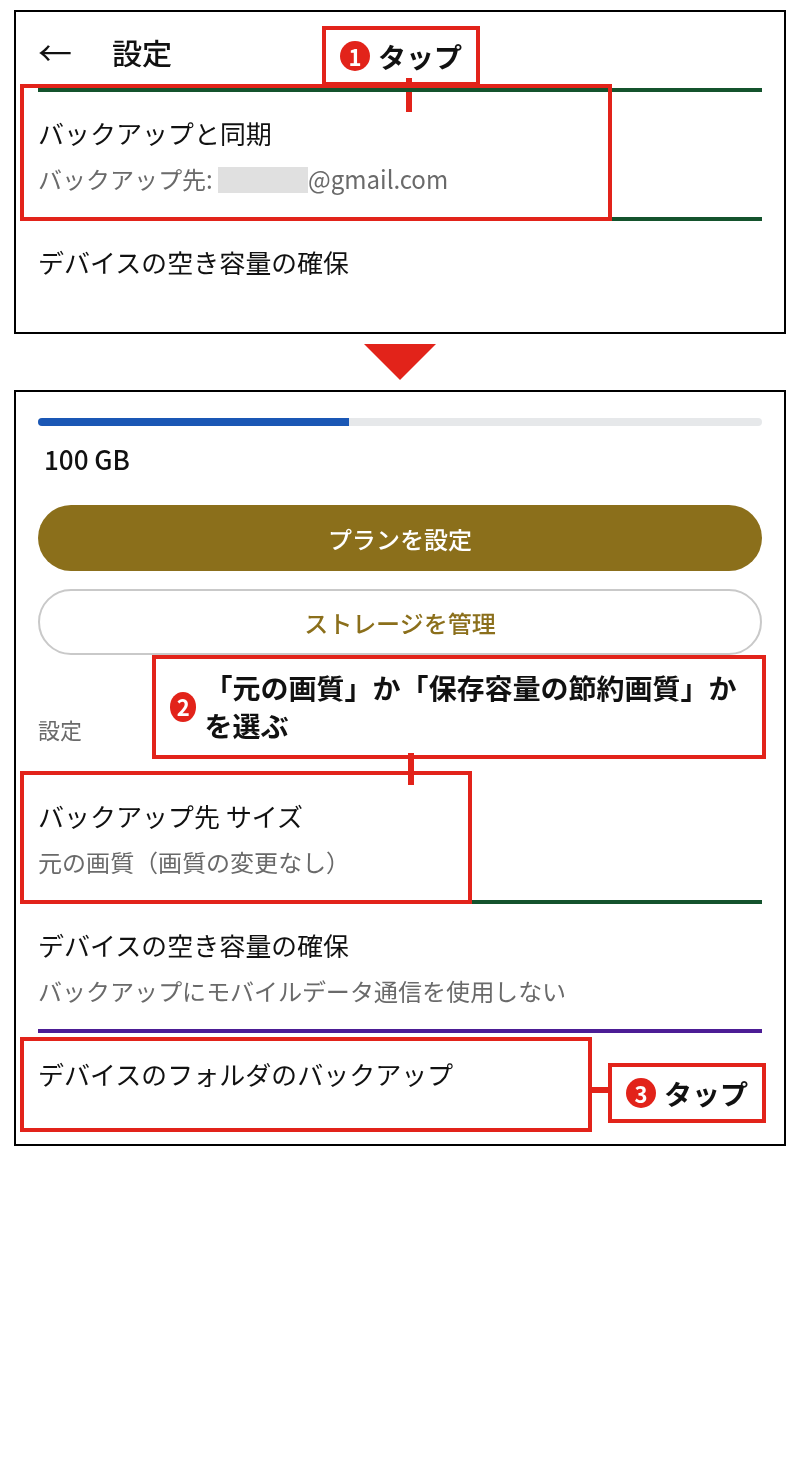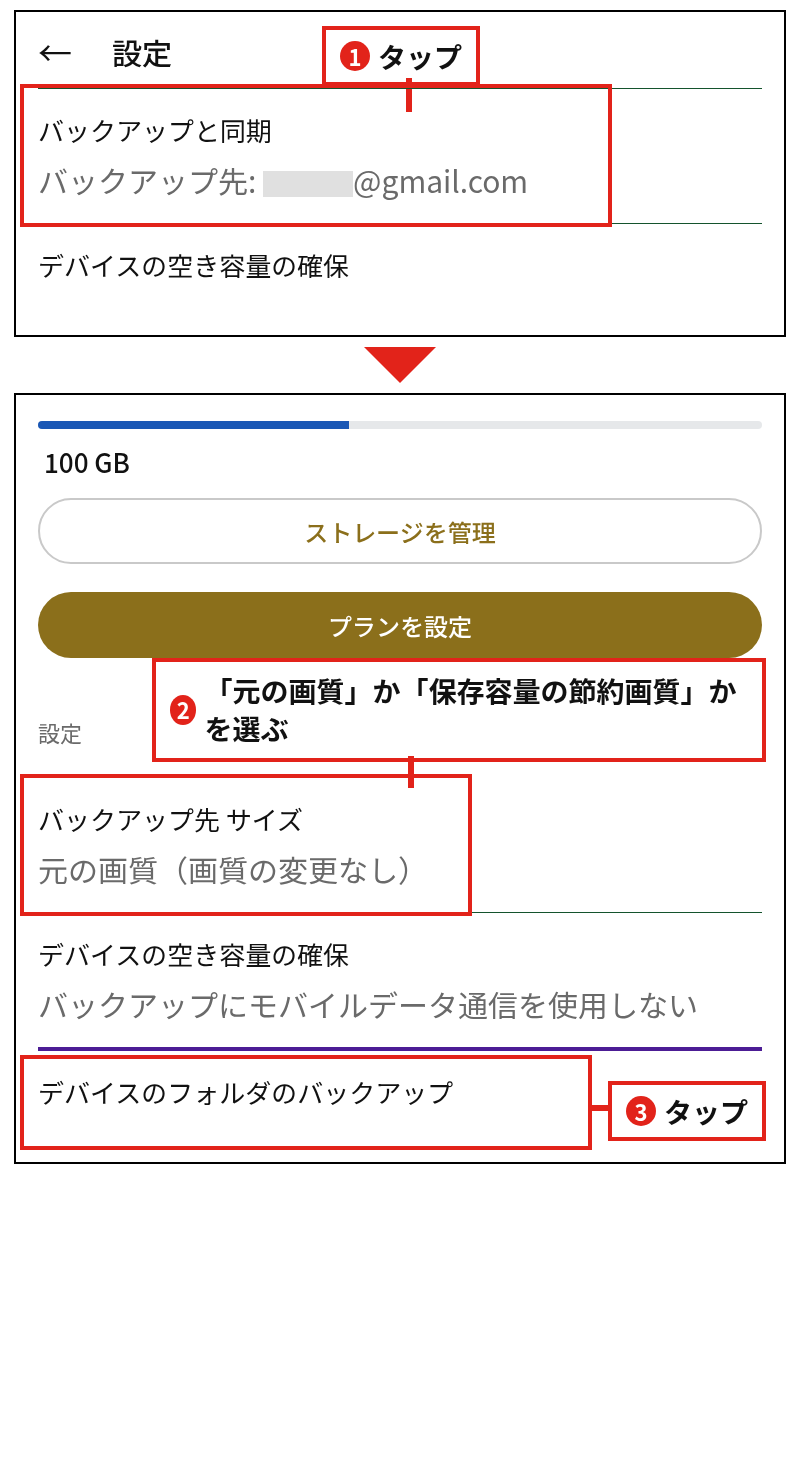--- a/index.html
+++ b/index.html
@@ -34,29 +34,29 @@
     font-size:34px;line-height:1;
     margin-right:40px;
     color:var(--black);
   }
   .hdr-title{
     font-size:30px;font-weight:500;
   }
   
   .row{
     padding:22px 0 20px 0;
-    border-top:1px solid #14532d;
+    border-top:4px solid #14532d;
   }
   .row:first-of-type{border-top:none;}
   .row-title{
     font-size:26px;
     margin-bottom:10px;
   }
   .row-sub{
-    font-size:30px;
+    font-size:24px;
     color:var(--gray-text);
     line-height:1.5;
   }
   .masked{
     display:inline-block;
     width:90px;height:26px;
     background:#e0e0e0;
     vertical-align:-4px;
   }
   
@@ -155,25 +155,25 @@
 
 <div class="panel rel" style="padding-top:26px;">
 
   <div class="progress-track">
     <div class="progress-fill" style="width:43%;height:100%;background:#1a57b5;"></div>
   </div>
   <div class="storage-line">
     <span class="total">100 GB</span>
   </div>
 
+  <div class="btn btn-primary">
+    <span>プランを設定</span>
+  </div>
   <div class="btn btn-outline">
     <span>ストレージを管理</span>
-  </div>
-  <div class="btn btn-primary">
-    <span>プランを設定</span>
   </div>
 
   <div class="rel" style="height:120px;">
     <div class="section-label" style="position:absolute;left:0;top:28px;">設定</div>
     <div class="callout" style="position:absolute;left:114px;right:-4px;top:0;line-height:1.35;display:block;padding:10px 14px;">
       <span style="display:inline-flex;align-items:center;">
         <span class="num">2</span>
         <span style="font-weight:700;">「元の画質」か「保存容量の節約画質」かを選ぶ</span>
       </span>
     </div>

